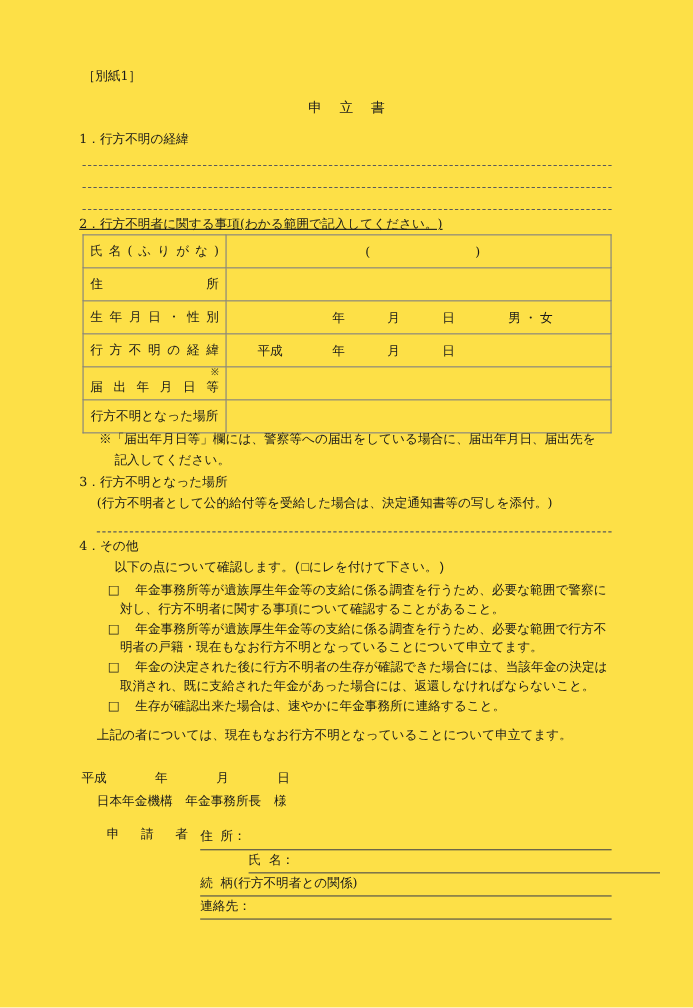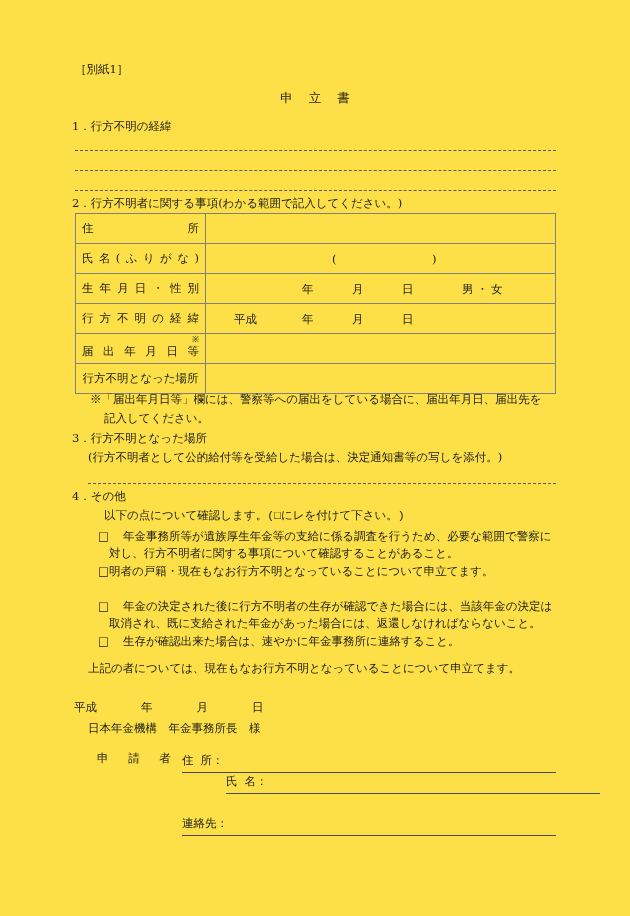--- a/index.html
+++ b/index.html
@@ -160,44 +160,44 @@
   <div class="abs" id="doc-title">申 立 書</div>
 
   <div class="abs section-heading" style="left:72px; top:119px;">
     <span>1．</span><span>行方不明の経緯</span>
   </div>
 
   <div class="dashed-rule" style="left:75px; top:150px; width:481px;"></div>
   <div class="dashed-rule" style="left:75px; top:170px; width:481px;"></div>
   <div class="dashed-rule" style="left:75px; top:190px; width:481px;"></div>
 
-  <div class="abs section-heading" style="left:72px; top:196px;">
+  <div class="abs section-heading" style="left:72px; top:196px;text-decoration:underline;">
     <span>2．</span><span>行方不明者に関する事項(わかる範囲で記入してください。)</span>
   </div>
 
   <table id="info-table">
     <tbody>
-      <tr>
-        <td class="label">
-          <span class="label-spread">住所</span>
-        </td>
-        <td>
-          <div class="vrow"></div>
-        </td>
-      </tr>
-
       <tr>
         <td class="label">
           <span class="label-spread">氏名(ふりがな)</span>
         </td>
         <td>
           <div class="vrow">
             <span style="left:120px;">(</span>
             <span style="left:220px;">)</span>
           </div>
+        </td>
+      </tr>
+
+      <tr>
+        <td class="label">
+          <span class="label-spread">住所</span>
+        </td>
+        <td>
+          <div class="vrow"></div>
         </td>
       </tr>
 
       <tr>
         <td class="label">
           <span class="label-spread">生年月日・性別</span>
         </td>
         <td>
           <div class="vrow">
             <span style="left:90px;">年</span>
@@ -262,20 +262,21 @@
     <span class="check-box">□</span>
     <span class="check-text">
       <span class="l1">年金事務所等が遺族厚生年金等の支給に係る調査を行うため、必要な範囲で警察に</span>
       <span class="l2">対し、行方不明者に関する事項について確認することがあること。</span>
     </span>
   </div>
 
   <div class="check-item" style="left:98px; top:563px; width:460px;">
     <span class="check-box">□</span>
     <span class="check-text">
+      <span class="l1">年金事務所等が遺族厚生年金等の支給に係る調査を行うため、必要な範囲で行方不</span>
       <span class="l2">明者の戸籍・現在もなお行方不明となっていることについて申立てます。</span>
     </span>
   </div>
 
   <div class="check-item" style="left:98px; top:598px; width:460px;">
     <span class="check-box">□</span>
     <span class="check-text">
       <span class="l1">年金の決定された後に行方不明者の生存が確認できた場合には、当該年金の決定は</span>
       <span class="l2">取消され、既に支給された年金があった場合には、返還しなければならないこと。</span>
     </span>
@@ -299,18 +300,21 @@
   <div class="abs" id="applicant-label">申 請 者</div>
 
   <div class="field-row" style="top:751px;text-decoration:underline;">
     <span class="fname"><span class="sp">住</span><span>所：</span></span>
   </div>
 
   <div class="field-row" style="top:772px;margin-left:44px;">
     <span class="fname"><span class="sp">氏</span><span>名：</span></span>
   </div>
 
+  <div class="field-row" style="top:793px;">
+    <span class="fname"><span class="sp">続</span><span>柄(行方不明者との関係)</span></span>
+  </div>
 
   <div class="field-row" style="top:814px;">
     <span class="fname"><span>連絡先：</span></span>
   </div>
 
 </div>
 
 </body></html>

